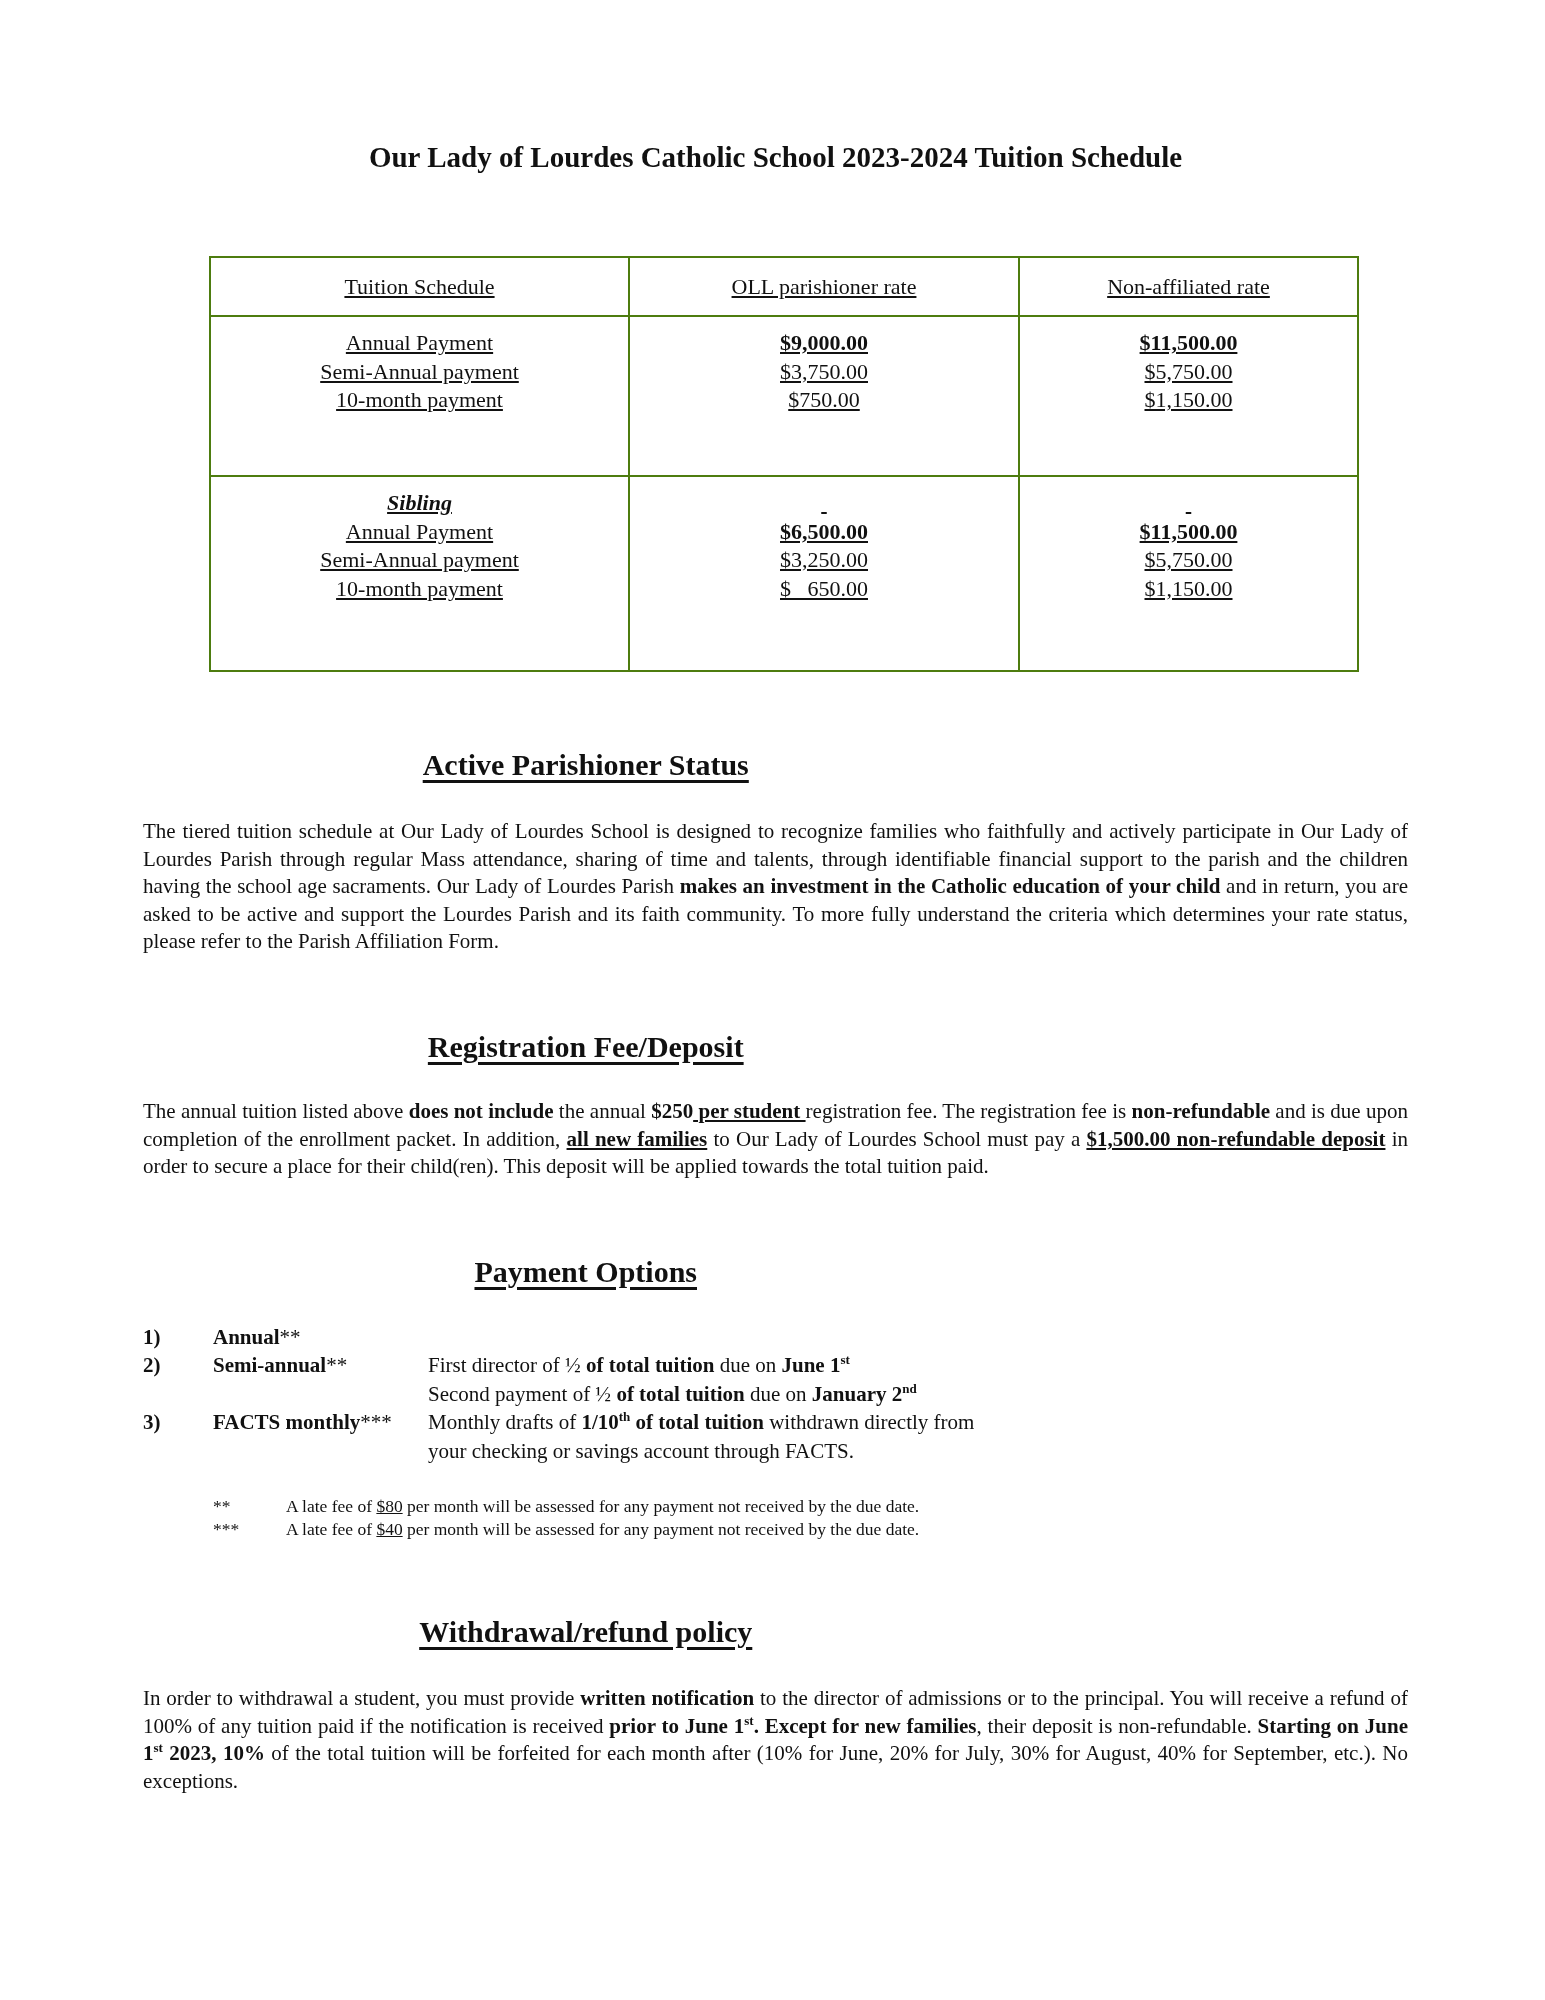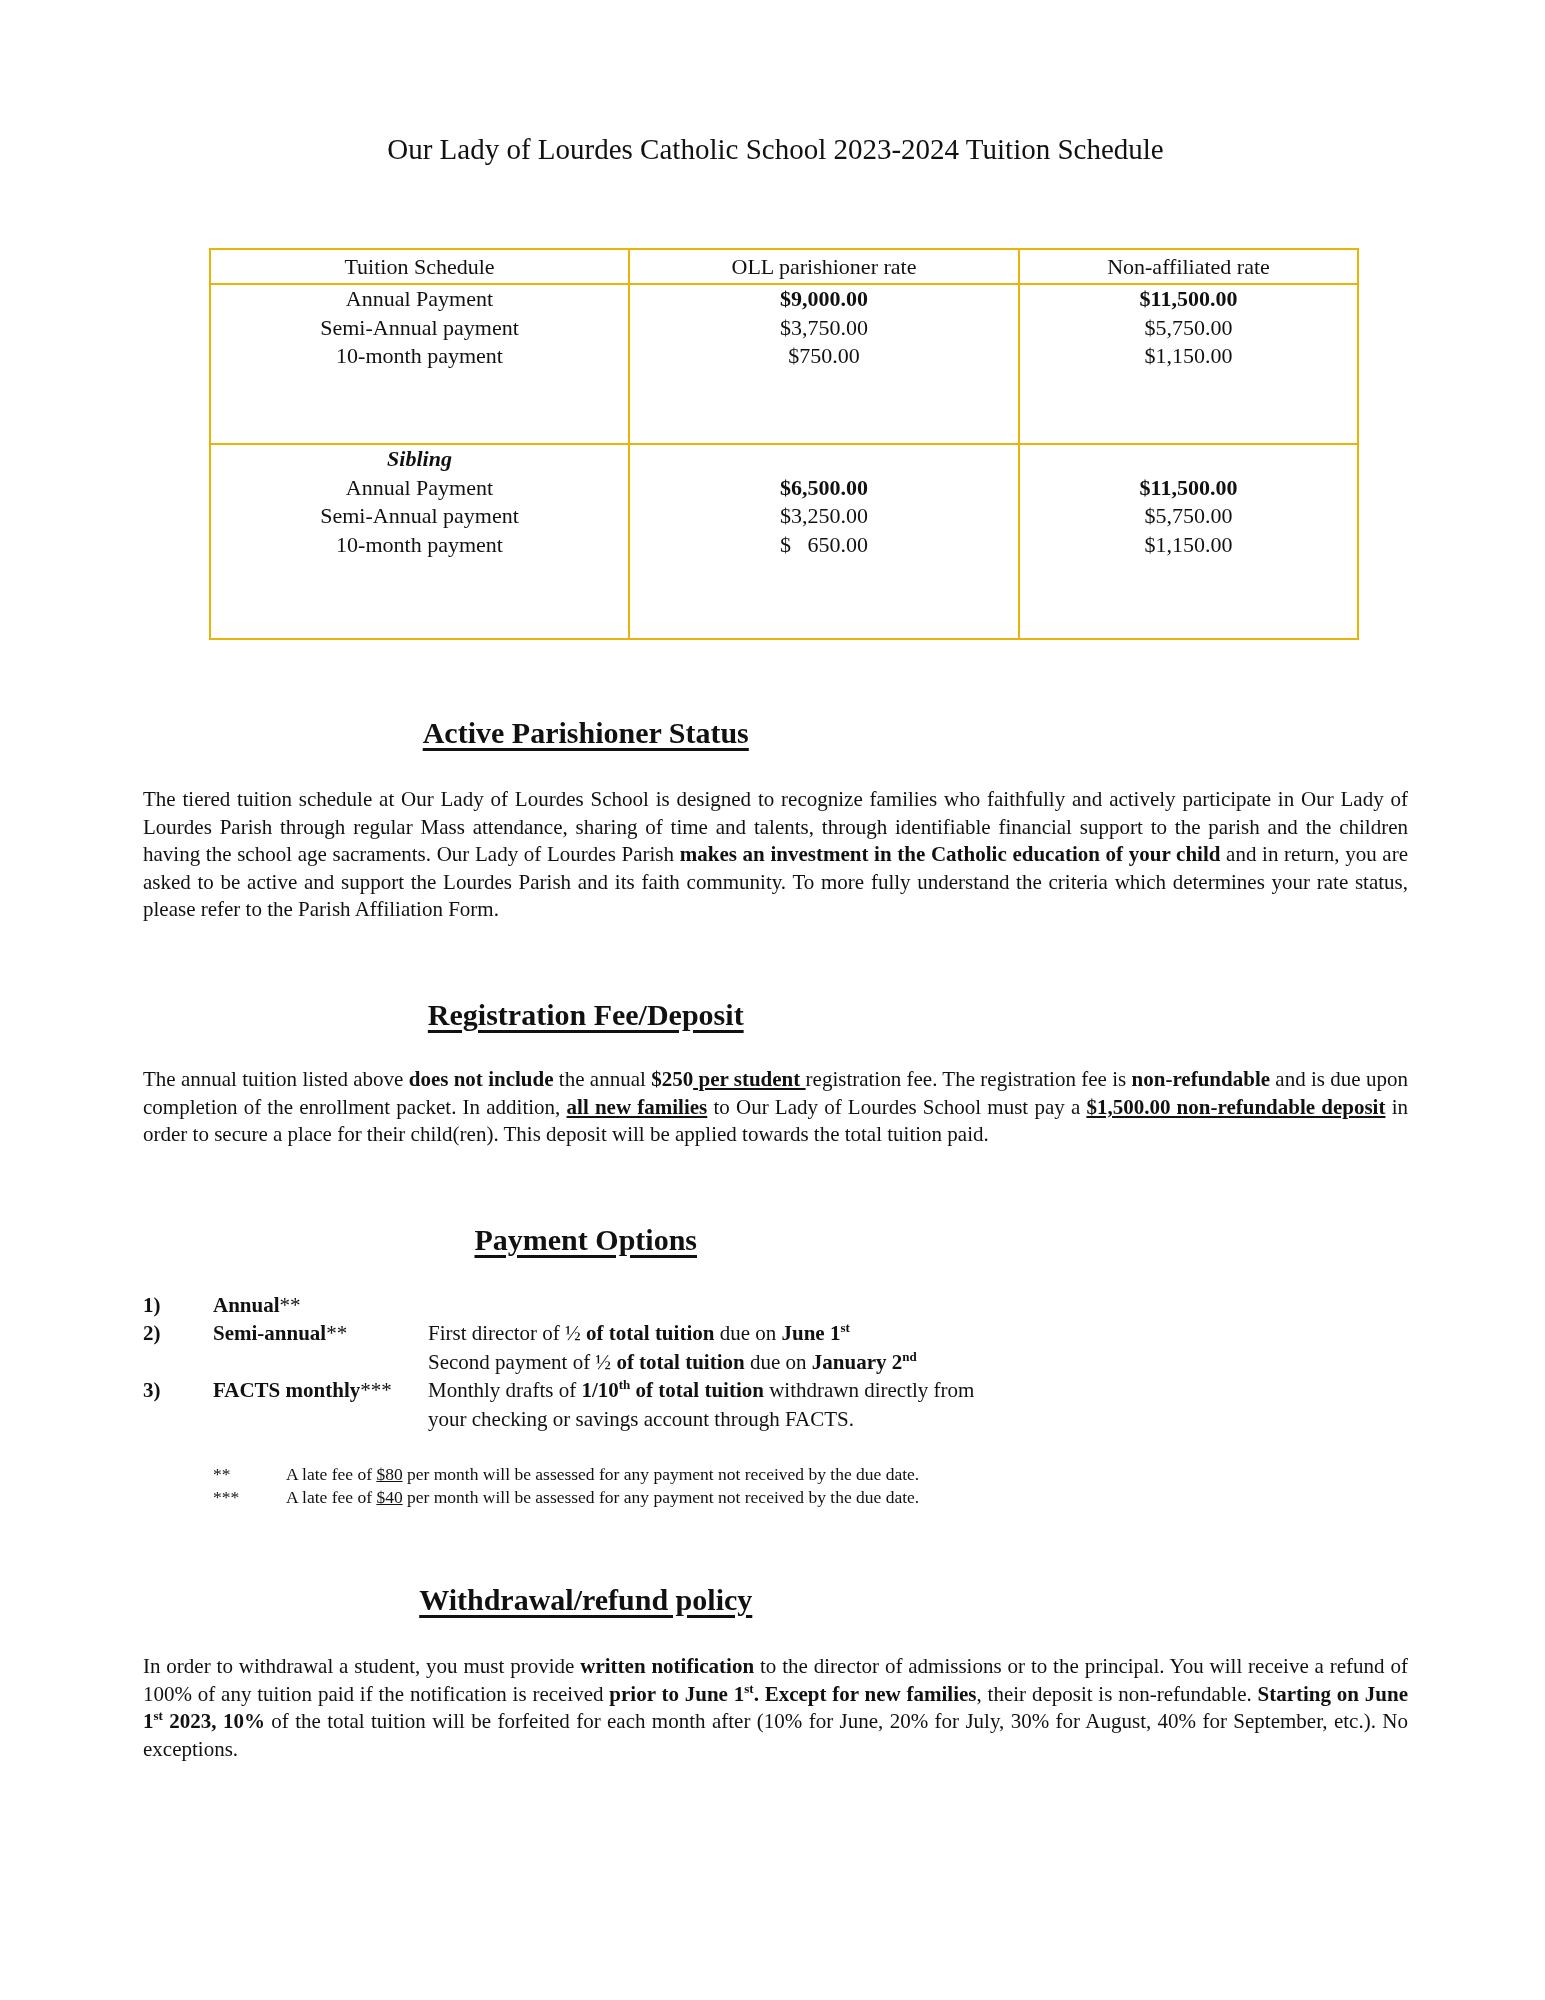--- a/index.html
+++ b/index.html
@@ -7,25 +7,25 @@
     position:relative;width:1545px;height:2000px;box-sizing:border-box;
     margin:0 auto;padding:0 137px 0 143px;background:#ffffff;color:#111;
     font-family:"Liberation Serif","DejaVu Serif",serif;
     font-size:21px;line-height:27.6px;overflow:hidden;
   }
   .b{font-weight:bold}
   .i{font-style:italic}
   .u{text-decoration:underline}
   .sup{vertical-align:super;font-size:0.62em;line-height:0;}
   .title{
-    margin:8px;padding-top:122px;text-align:center;
-    font-size:29px;line-height:38px;font-weight:normal;
+    margin:16px;padding-top:122px;text-align:center;
+    font-size:29px;line-height:38px;font-weight:bold;
   }
   table.ttable{border-collapse:collapse;margin-top:80px;margin-left:66px;table-layout:fixed;}
-  .ttable th,.ttable td{border:2px solid #eab308;padding:0;}
+  .ttable th,.ttable td{border:2px solid #4d7c0f;padding:12px;text-decoration:underline;}
   .thead{height:33px;font-size:22px;font-weight:normal;text-align:center;vertical-align:middle;}
   .tcell{vertical-align:top;text-align:center;font-size:22px;line-height:28.5px;}
   tr.trow1{height:160px;}
   tr.trow2{height:195px;}
   .pt-a{padding-top:34px;}
   .pt-b{padding-top:8px;}
   .tline{white-space:pre;min-height:28.5px;}
   .heading{width:70%;margin:0;text-align:center;font-size:30px;line-height:30px;font-weight:bold;}
   .heading .hline{text-decoration:underline;text-decoration-thickness:2.5px;text-underline-offset:5px;}
   .para{margin:0;text-align:justify;}

